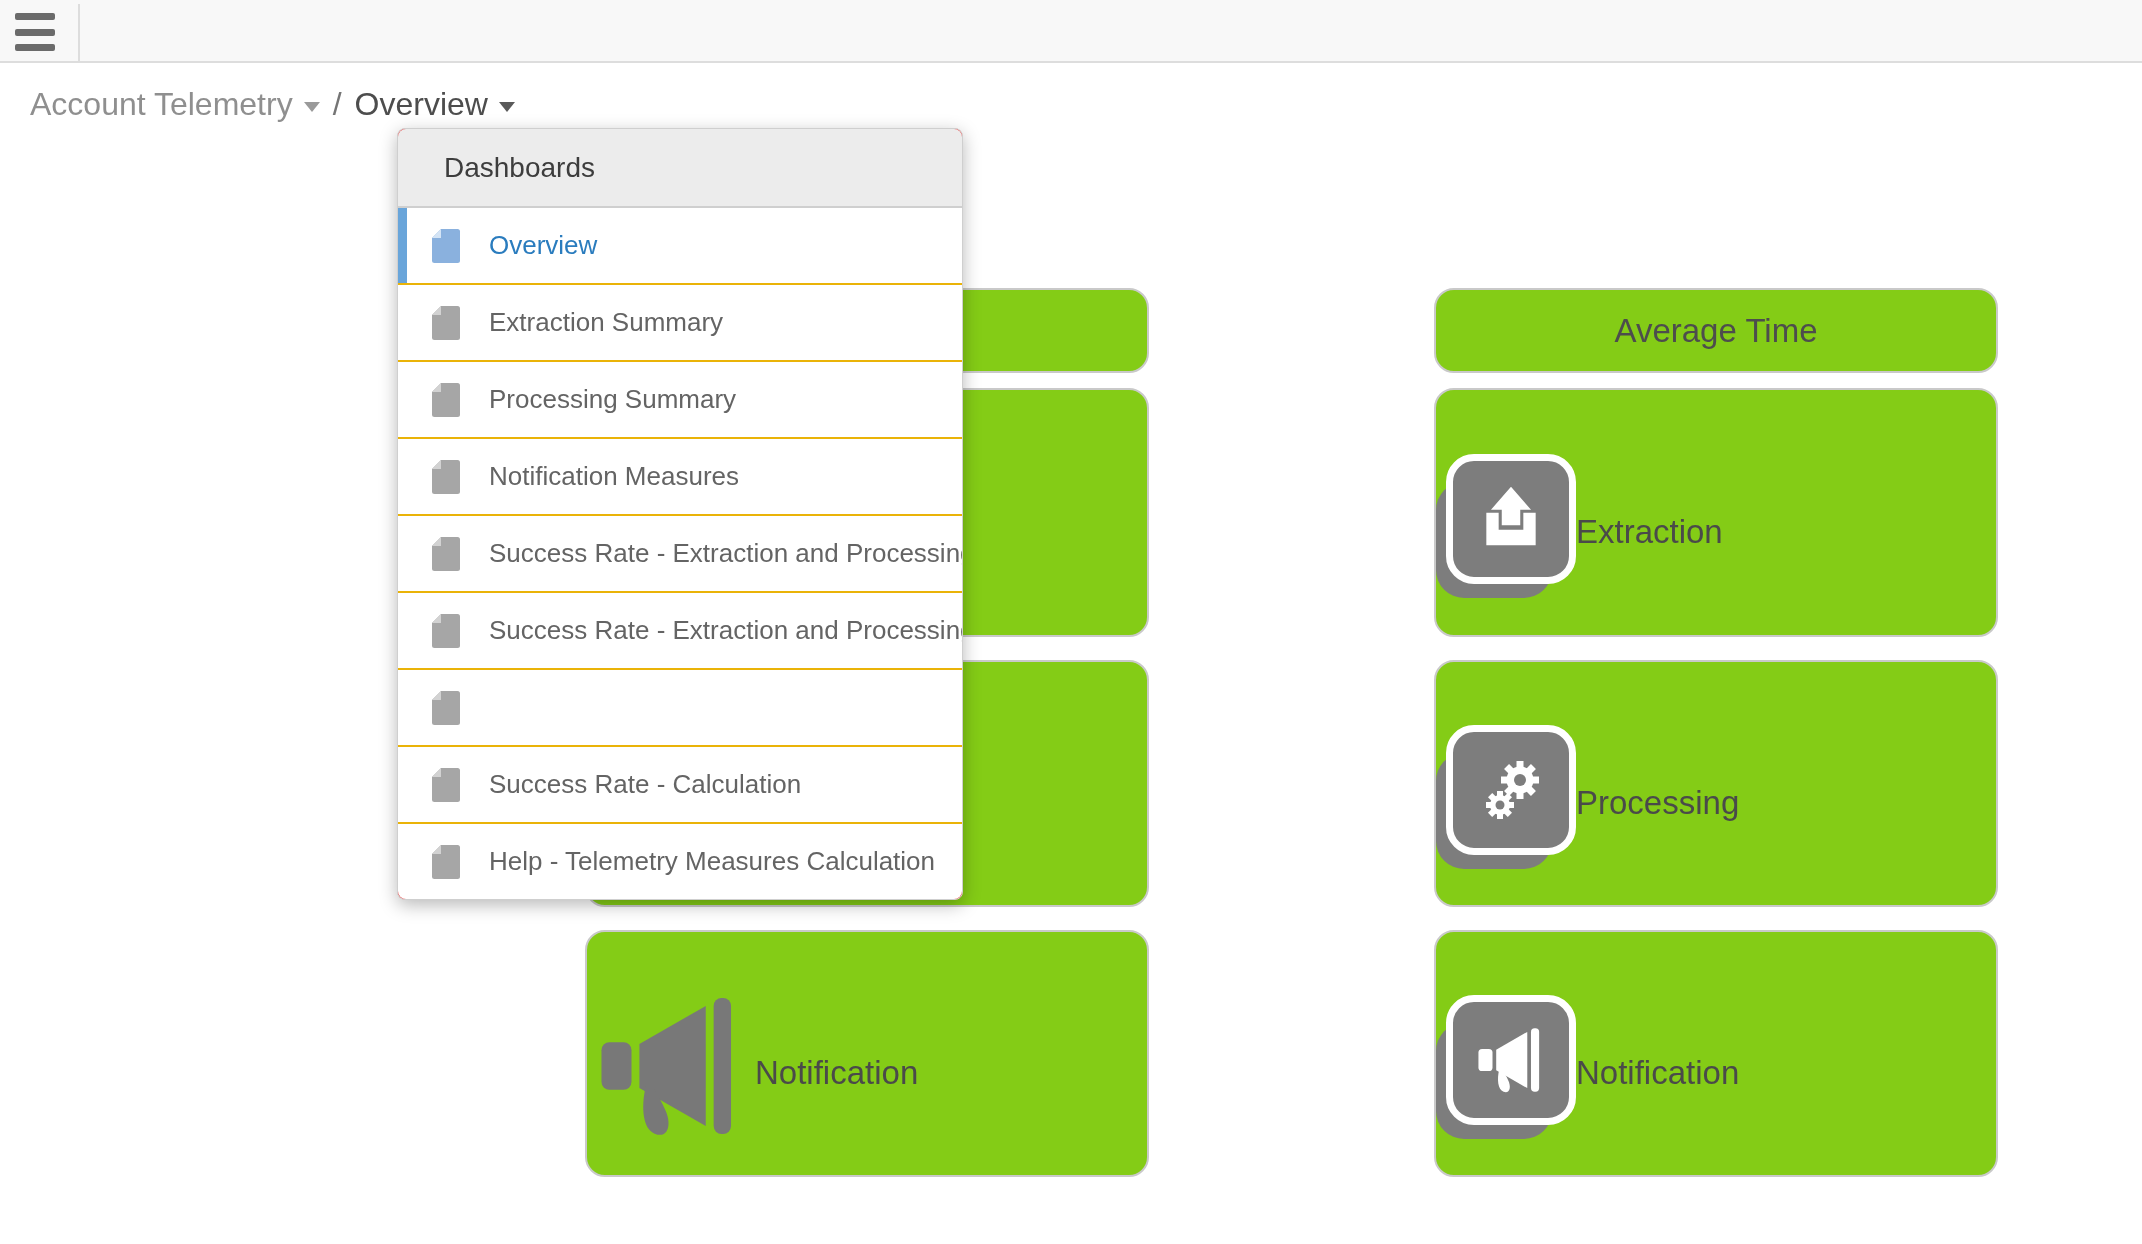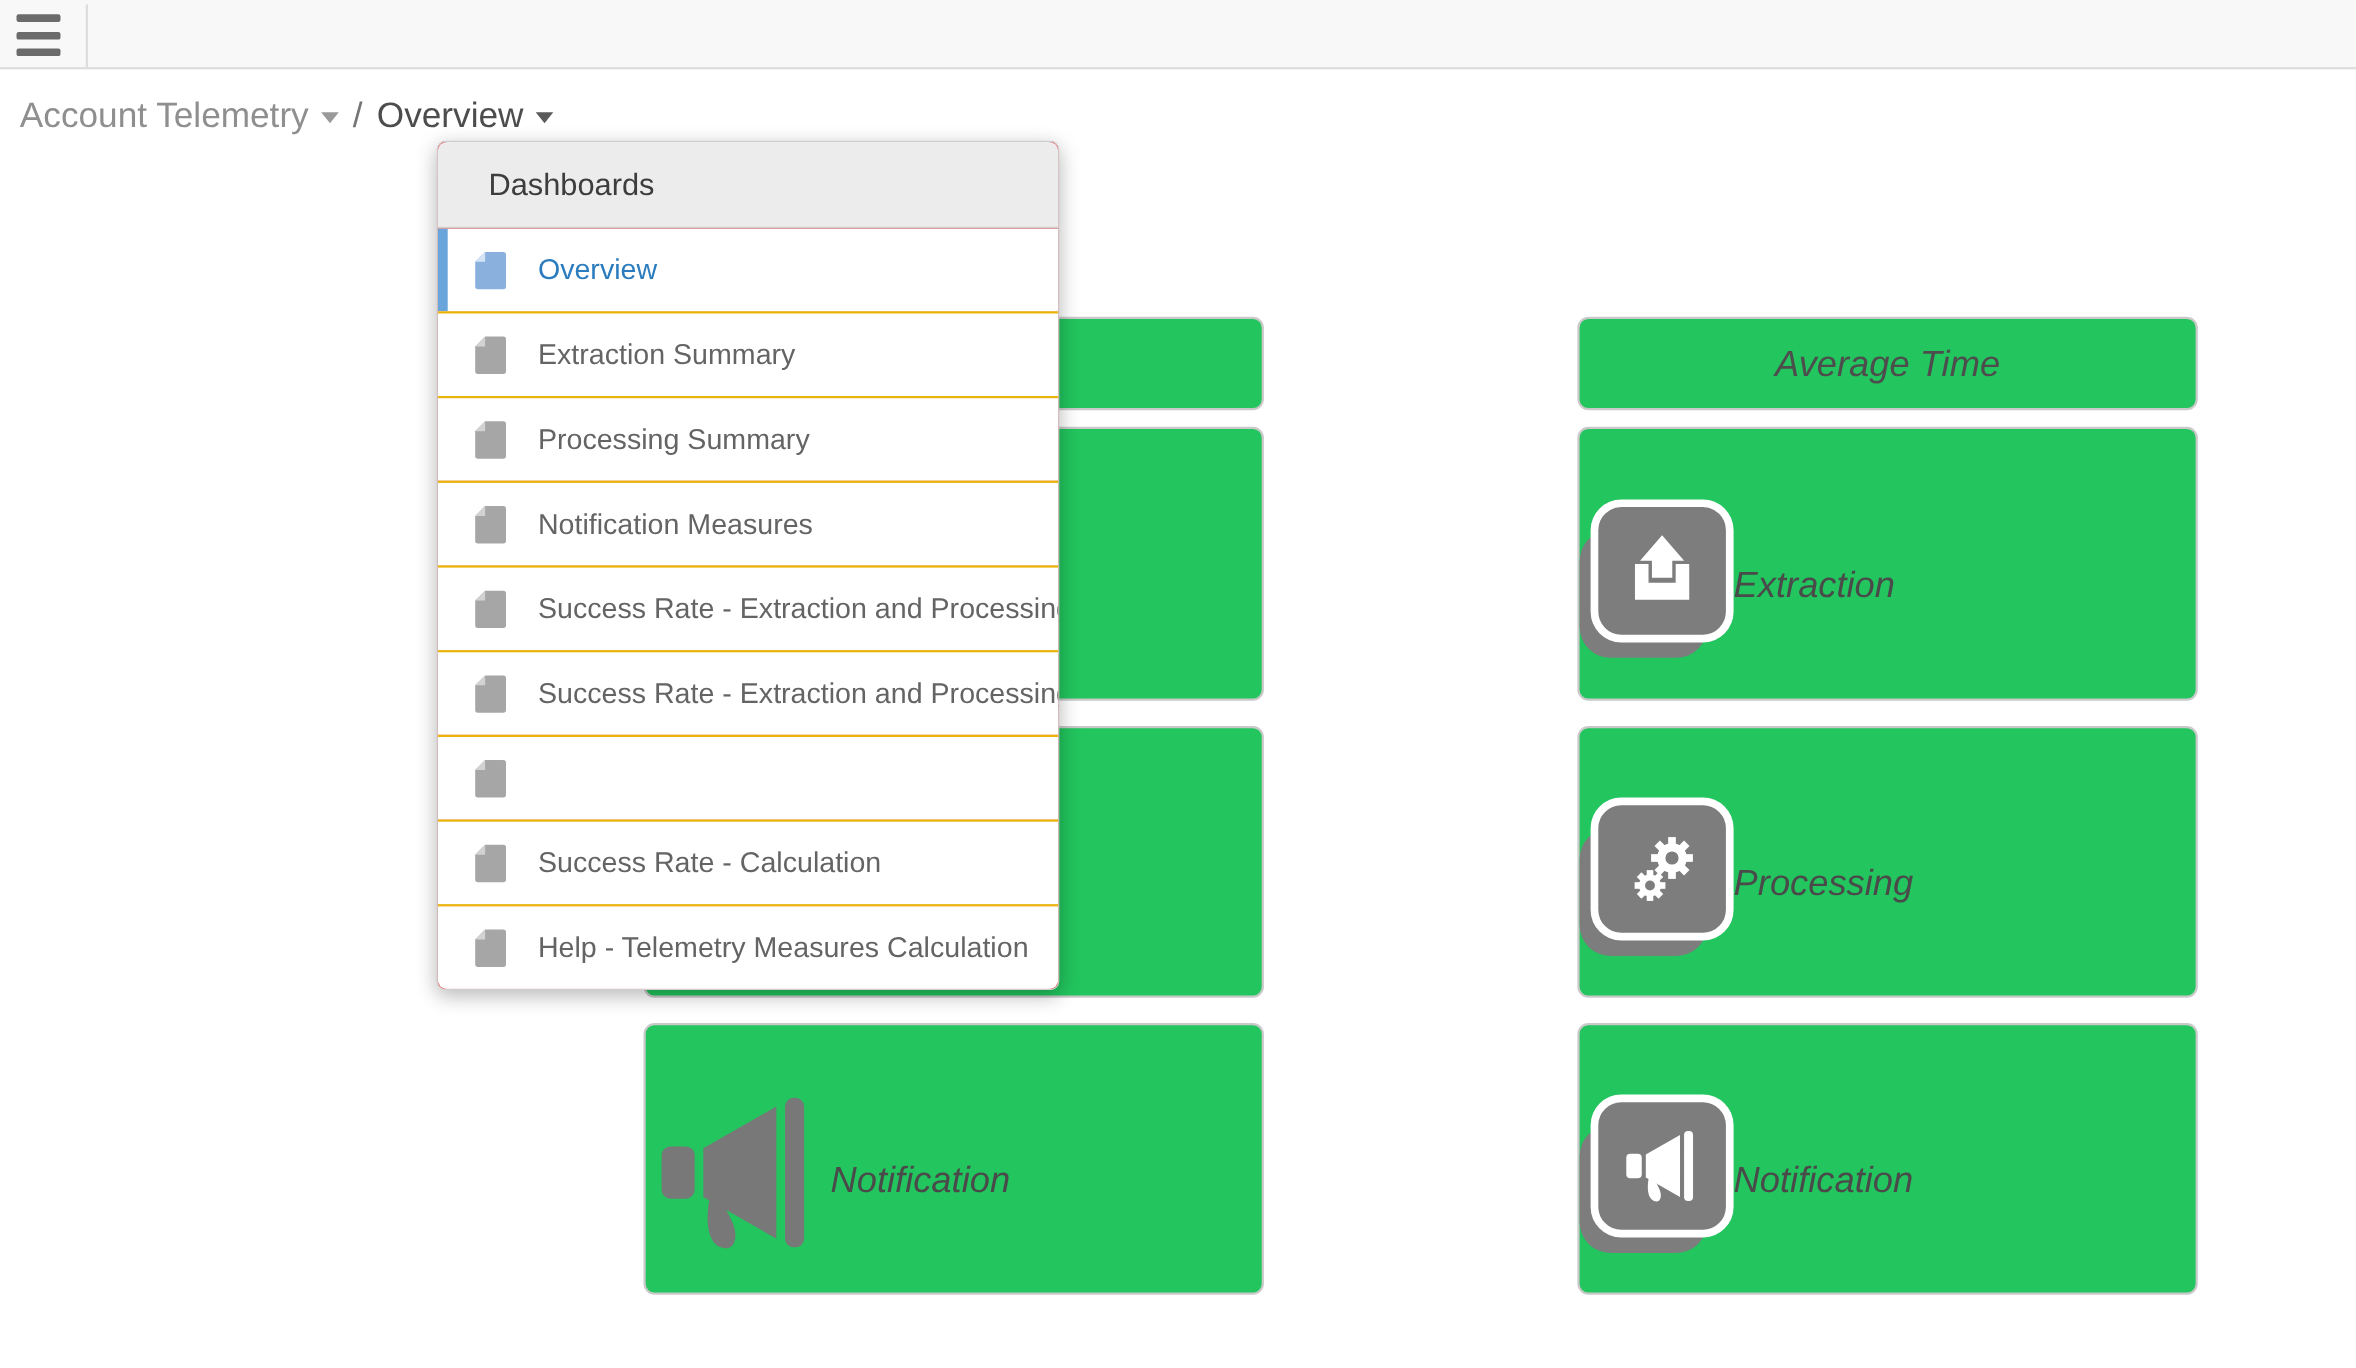--- a/index.html
+++ b/index.html
@@ -18,37 +18,37 @@
     background:transparent; border:none; padding:0; cursor:pointer;
     display:flex; flex-direction:column; justify-content:space-between;
   }
   .hamburger .bar { height:7px; width:40px; background:#6b6b6b; border-radius:2px; }
   .topbar-divider {
     position:absolute; left:78px; top:4px; height:57px; width:2px; background:#dddddd;
   }
 
   
   .breadcrumb {
-    position:absolute; left:18px; top:82px; height:44px;
+    position:absolute; left:30px; top:82px; height:44px;
     display:flex; align-items:center; font-size:32px; gap:13px;
   }
   .crumb-app { color:#8f8f8f; cursor:pointer; display:flex; align-items:center; gap:11px; }
   .crumb-page { color:#4d4d4d; cursor:pointer; display:flex; align-items:center; gap:11px; }
   .crumb-sep { color:#757575; }
   .caret {
     width:0; height:0; margin-top:5px;
     border-left:8px solid transparent; border-right:8px solid transparent;
   }
   .caret-gray { border-top:10px solid #9a9a9a; }
   .caret-dark { border-top:10px solid #5a5a5a; }
 
   
   .card {
-    position:absolute; box-sizing:border-box; background:#22c55e;
-    border:2px solid #c9c9c9; border-radius:10px;font-style:italic;
+    position:absolute; box-sizing:border-box; background:#84cc16;
+    border:2px solid #c9c9c9; border-radius:20px;
   }
   .col-l { left:585px;  width:564px; }
   .col-r { left:1434px; width:564px; }
   .row1 { top:288px; height:85px; }
   .row2 { top:388px; height:249px; }
   .row3 { top:660px; height:247px; }
   .row4 { top:930px; height:247px; }
 
   .title-card {
     display:flex; align-items:center; justify-content:center;

